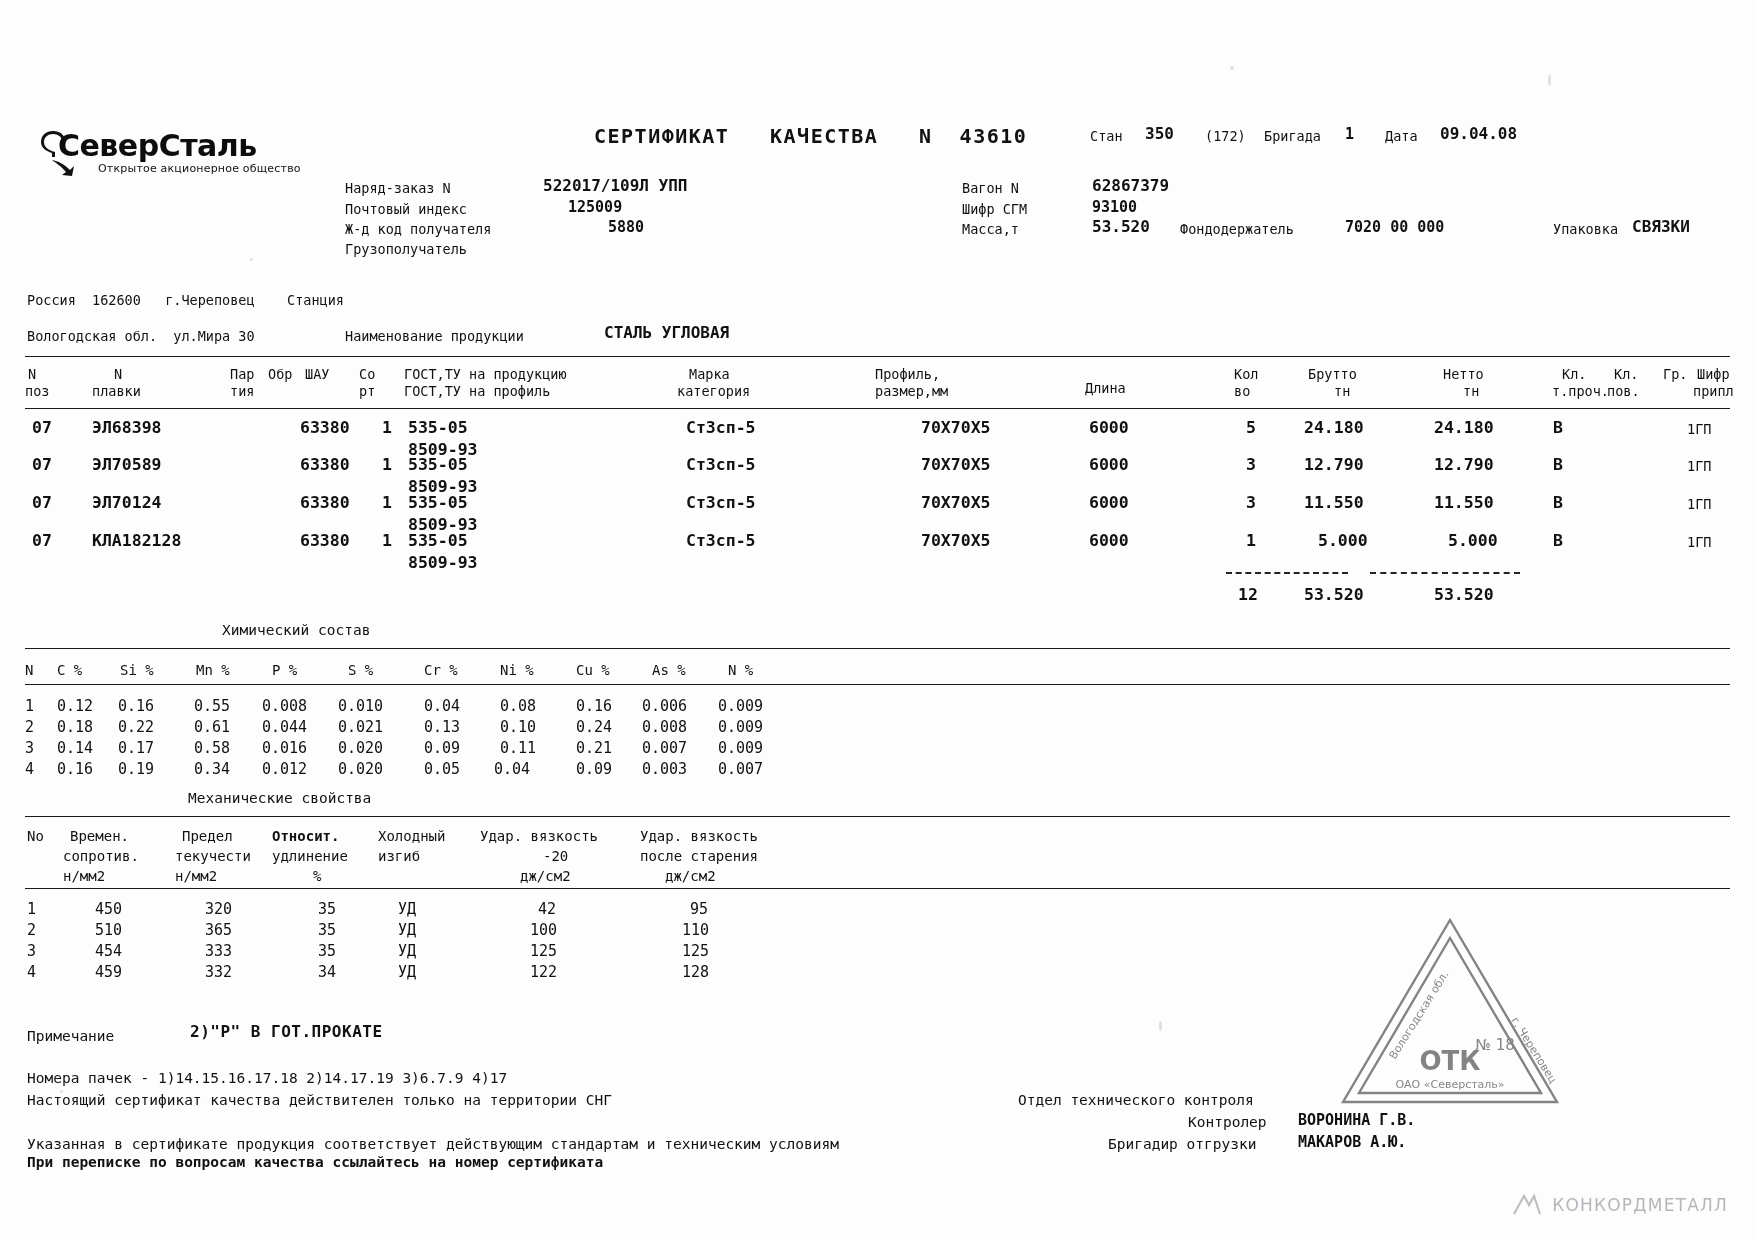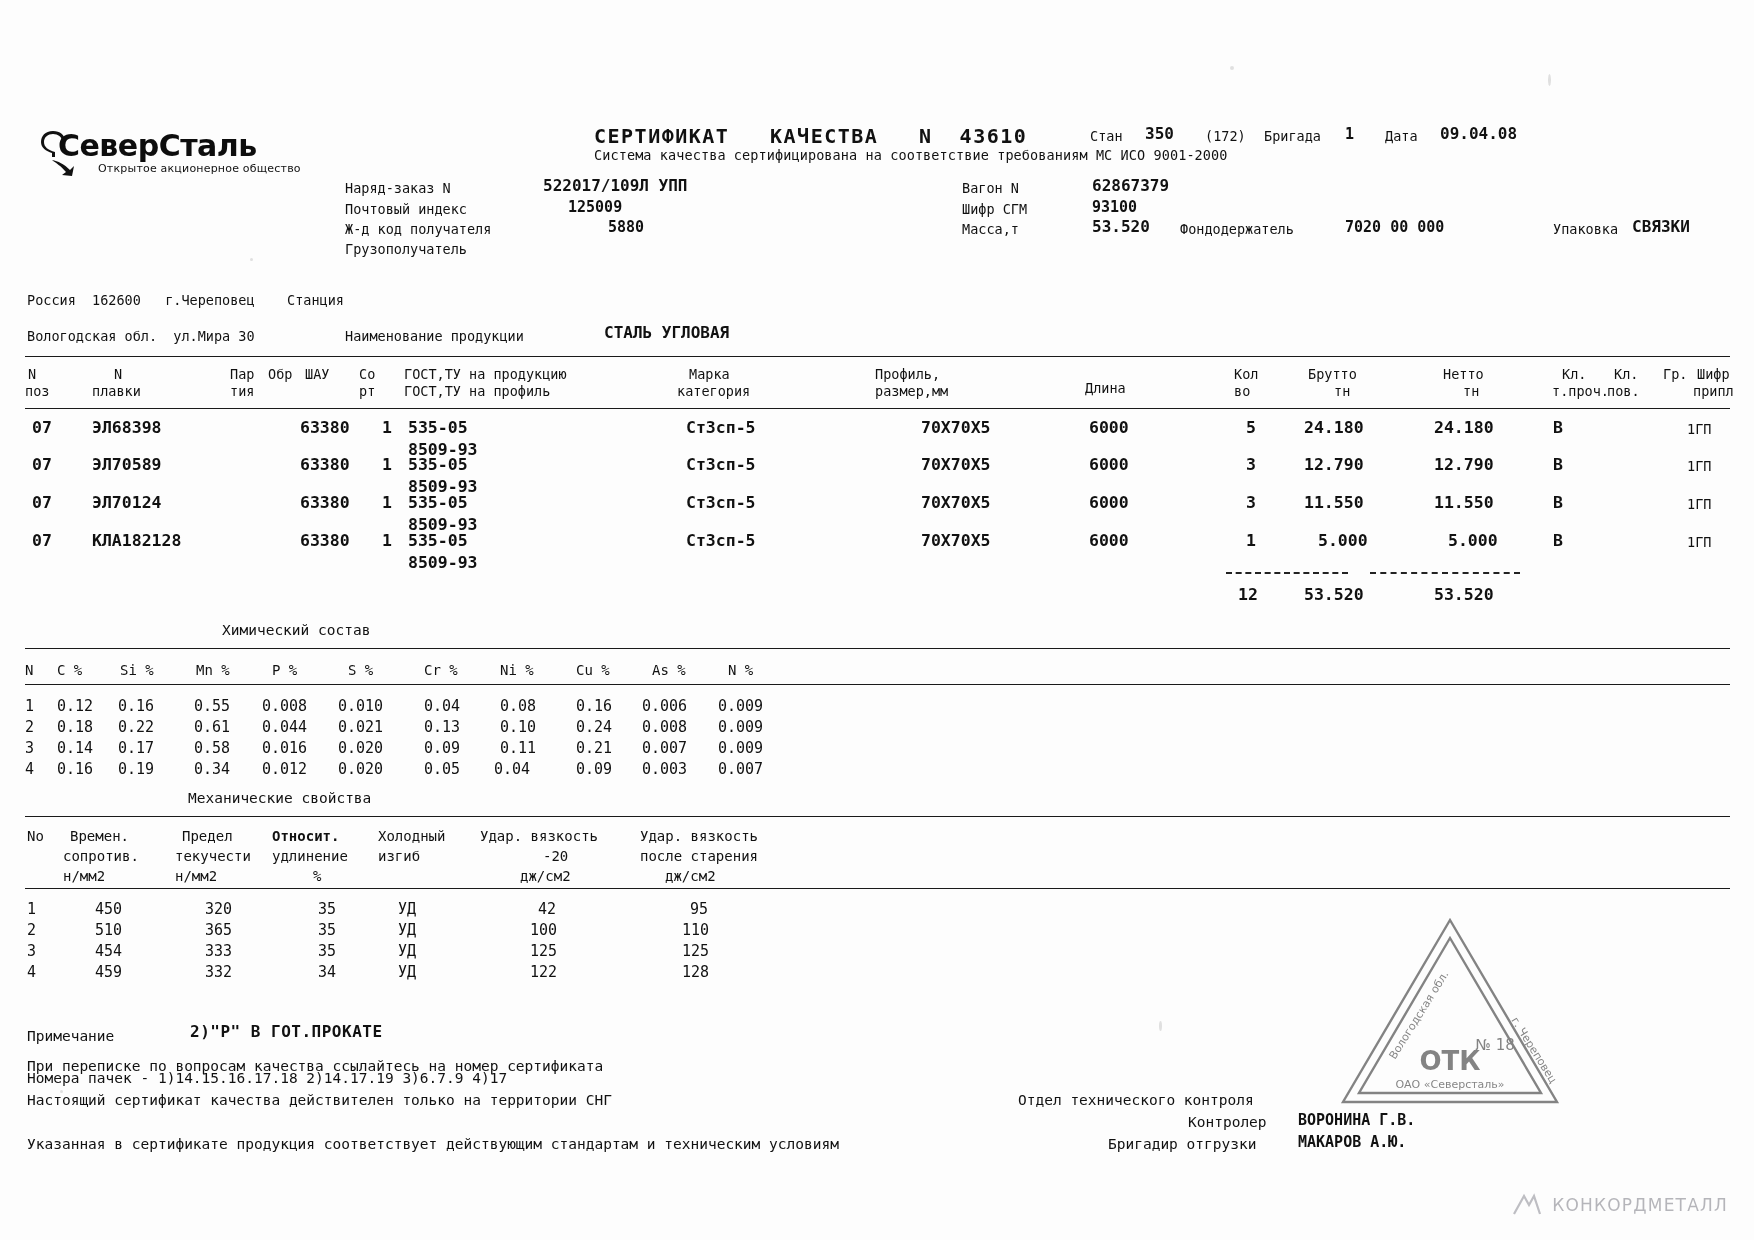--- a/index.html
+++ b/index.html
@@ -160,21 +160,20 @@
 
   <div class="abs title-main" style="left:594px;top:124px;">СЕРТИФИКАТ   КАЧЕСТВА   N  43610</div>
   <div class="abs lbl" style="left:1090px;top:128px;">Стан</div>
   <div class="abs val" style="left:1145px;top:124px;">350</div>
   <div class="abs lbl" style="left:1205px;top:128px;">(172)</div>
   <div class="abs lbl" style="left:1264px;top:128px;">Бригада</div>
   <div class="abs val-sm" style="left:1345px;top:125px;">1</div>
   <div class="abs lbl" style="left:1385px;top:128px;">Дата</div>
   <div class="abs val" style="left:1440px;top:124px;">09.04.08</div>
 
-  <div class="abs iso-line" style="left:594px;top:147px;">Система качества сертифицирована на соответствие требованиям МС ИСО 9001-2000</div>
 
   <div class="abs lbl" style="left:345px;top:180px;">Наряд-заказ N</div>
   <div class="abs val" style="left:543px;top:176px;">522017/109Л УПП</div>
 
   <div class="abs lbl" style="left:345px;top:201px;">Почтовый индекс</div>
   <div class="abs val-sm" style="left:568px;top:198px;">125009</div>
 
   <div class="abs lbl" style="left:345px;top:221px;">Ж-д код получателя</div>
   <div class="abs val-sm" style="left:608px;top:218px;">5880</div>
 
@@ -457,21 +456,21 @@
     <div class="abs crow" style="left:318px;top:963px;">34</div>
     <div class="abs crow" style="left:398px;top:963px;">УД</div>
     <div class="abs crow" style="left:530px;top:963px;">122</div>
     <div class="abs crow" style="left:682px;top:963px;">128</div>
   </div>
 
   <div class="abs note" style="left:27px;top:1028px;">Примечание</div>
   <div class="abs note-b" style="left:190px;top:1022px;">2)"P" В ГОТ.ПРОКАТЕ</div>
   <div class="abs note" style="left:27px;top:1070px;">Номера пачек - 1)14.15.16.17.18 2)14.17.19 3)6.7.9 4)17</div>
   <div class="abs note" style="left:27px;top:1092px;">Настоящий сертификат качества действителен только на территории СНГ</div>
-  <div class="abs note" style="left:27px;top:1058px;">При переписке по вопросам качества ссылайтесь на номер сертификата</div>
+  <div class="abs note" style="left:27px;top:1154px;font-weight:bold;">При переписке по вопросам качества ссылайтесь на номер сертификата</div>
   <div class="abs note" style="left:27px;top:1136px;">Указанная в сертификате продукция соответствует действующим стандартам и техническим условиям</div>
 
   <div class="abs note" style="left:1018px;top:1092px;">Отдел технического контроля</div>
   <div class="abs note" style="left:1188px;top:1114px;">Контролер</div>
   <div class="abs val-sm" style="left:1298px;top:1111px;">ВОРОНИНА Г.В.</div>
   <div class="abs note" style="left:1108px;top:1136px;">Бригадир отгрузки</div>
   <div class="abs val-sm" style="left:1298px;top:1133px;">МАКАРОВ А.Ю.</div>
 
   <div class="stamp">
     <svg width="230" height="200" viewBox="0 0 230 200">

